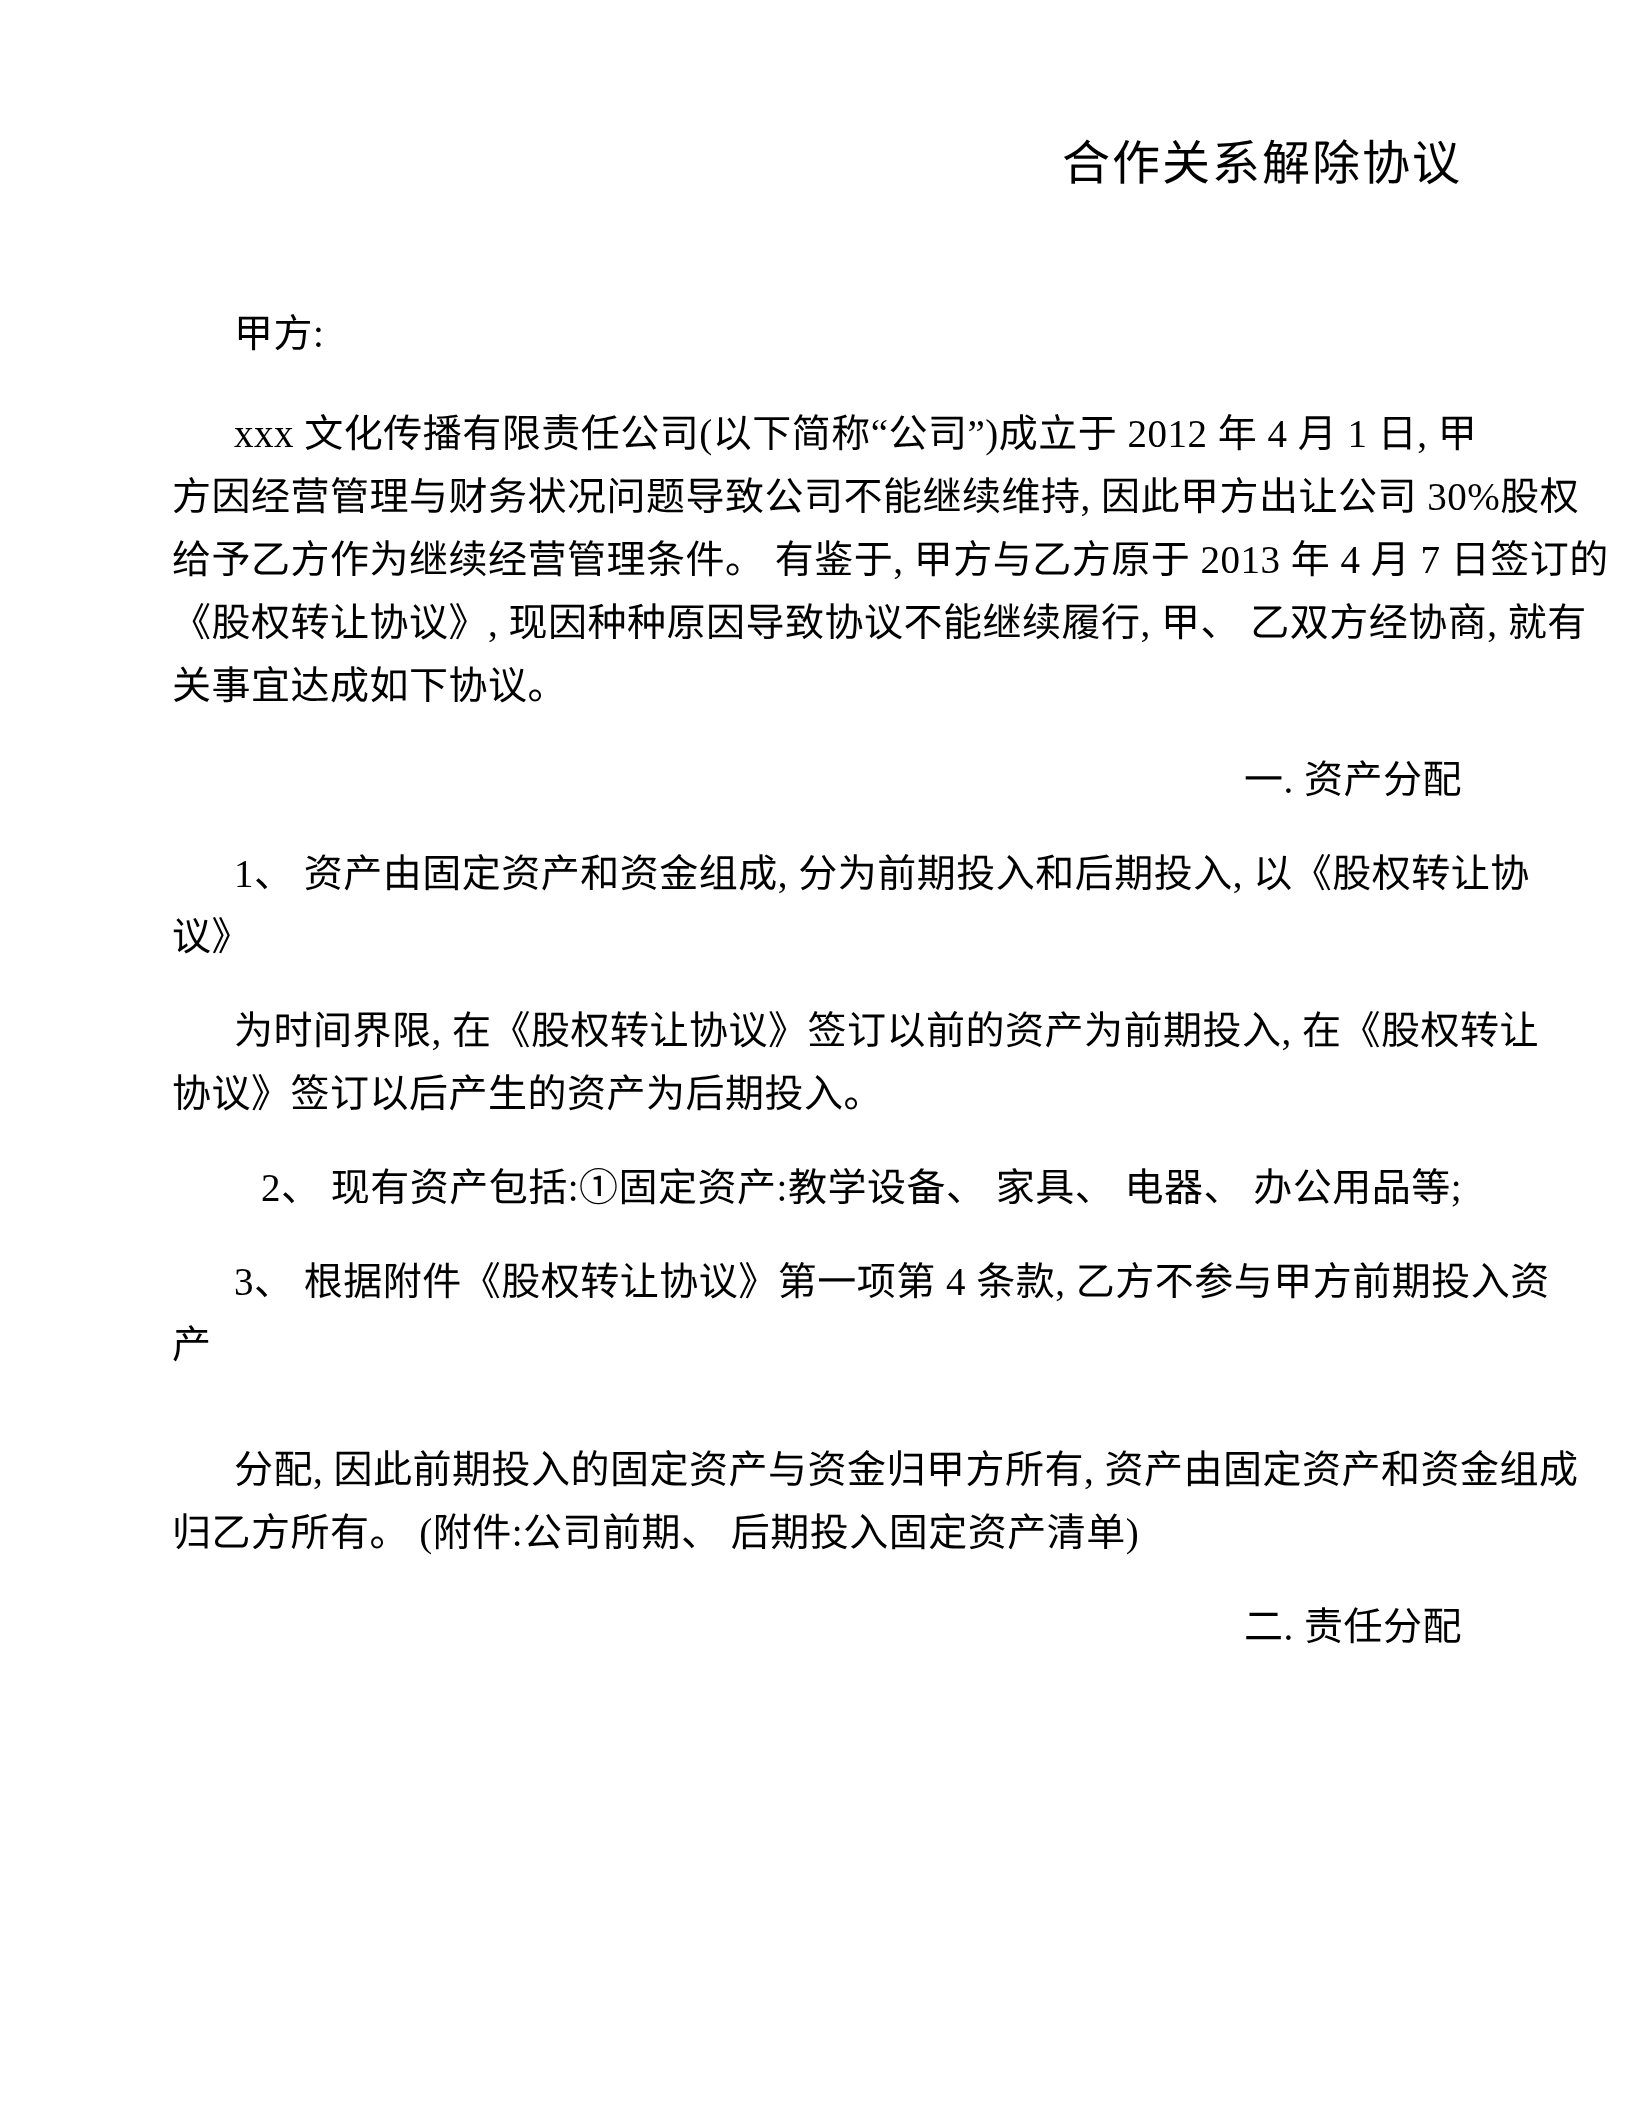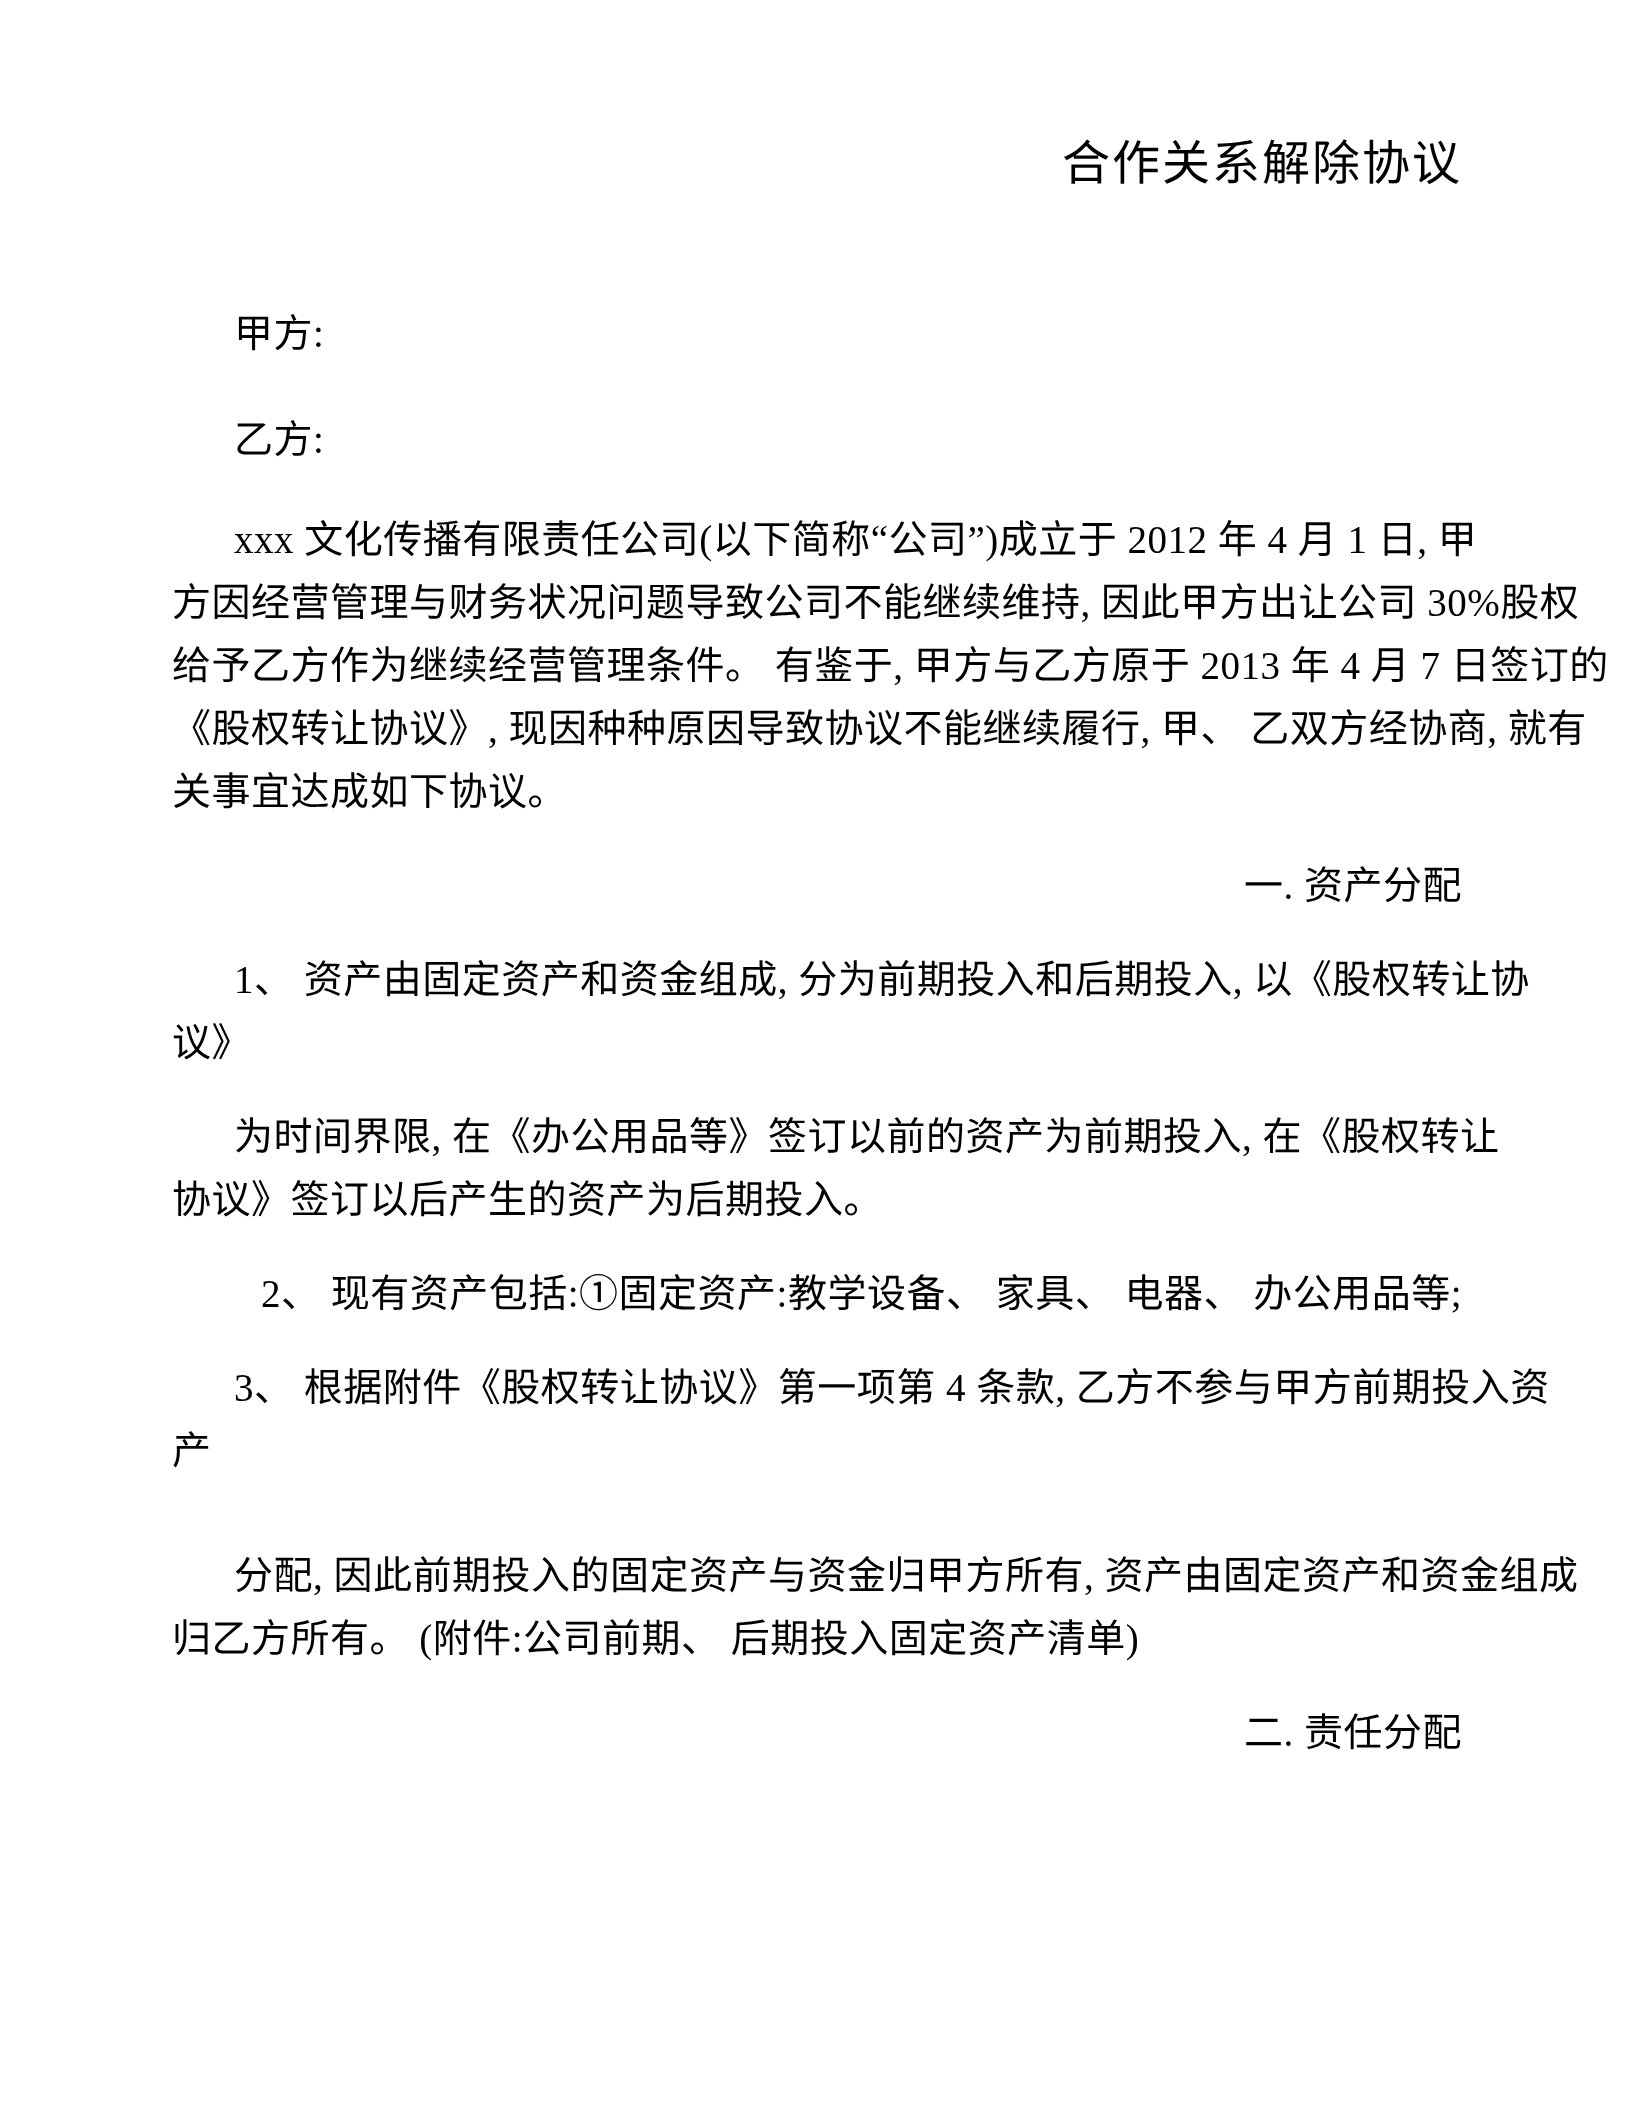--- a/index.html
+++ b/index.html
@@ -45,34 +45,33 @@
 </style>
 </head>
 <body>
 
 <div class="page">
 
   <div class="doc-title">合作关系解除协议</div>
 
   <div class="line indent gap-a">甲方:</div>
 
-  <div class="line indent gap-b">乙方:</div>
 
   <div class="line indent gap-c">xxx 文化传播有限责任公司(以下简称“公司”)成立于 2012 年 4 月 1 日, 甲</div>
   <div class="line">方因经营管理与财务状况问题导致公司不能继续维持, 因此甲方出让公司 30%股权</div>
   <div class="line">给予乙方作为继续经营管理条件。 有鉴于, 甲方与乙方原于 2013 年 4 月 7 日签订的</div>
   <div class="line">《股权转让协议》, 现因种种原因导致协议不能继续履行, 甲、 乙双方经协商, 就有</div>
   <div class="line">关事宜达成如下协议。</div>
 
   <div class="line indent para">一. 资产分配</div>
 
   <div class="line indent para">1、 资产由固定资产和资金组成, 分为前期投入和后期投入, 以《股权转让协</div>
   <div class="line">议》</div>
 
-  <div class="line indent para">为时间界限, 在《办公用品等》签订以前的资产为前期投入, 在《股权转让</div>
+  <div class="line indent para">为时间界限, 在《股权转让协议》签订以前的资产为前期投入, 在《股权转让</div>
   <div class="line">协议》签订以后产生的资产为后期投入。</div>
 
   <div class="line indent para">2、 现有资产包括:①固定资产:教学设备、 家具、 电器、 办公用品等;</div>
 
 
   <div class="line indent para">3、 根据附件《股权转让协议》第一项第 4 条款, 乙方不参与甲方前期投入资</div>
   <div class="line">产</div>
 
   <div class="line indent para-big">分配, 因此前期投入的固定资产与资金归甲方所有, 资产由固定资产和资金组成</div>
   <div class="line">归乙方所有。 (附件:公司前期、 后期投入固定资产清单)</div>

